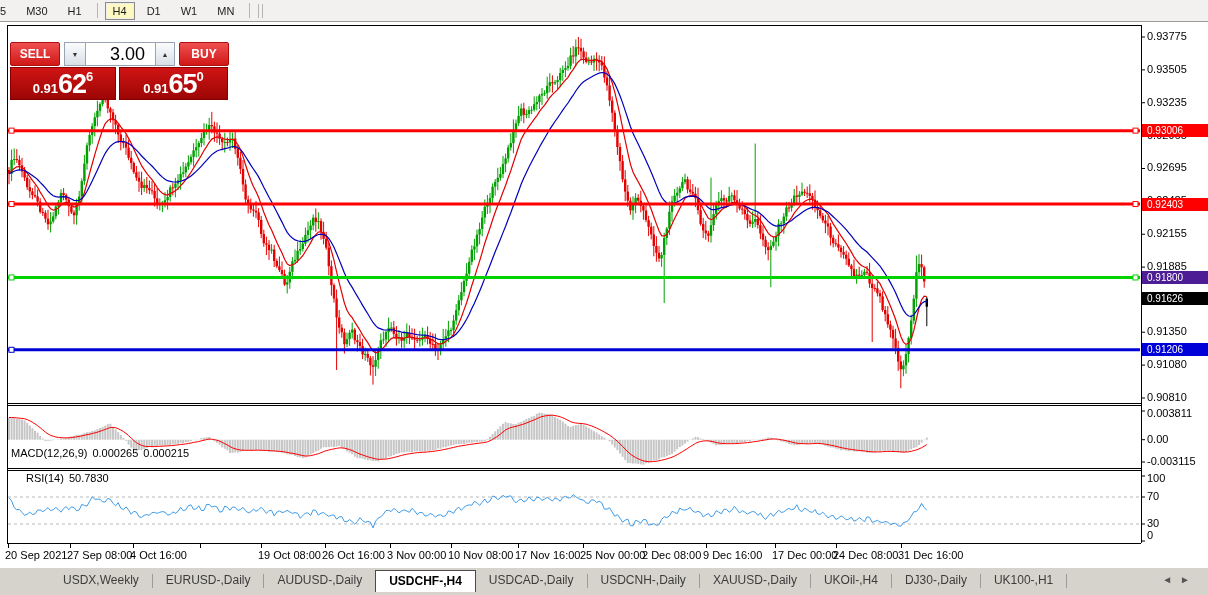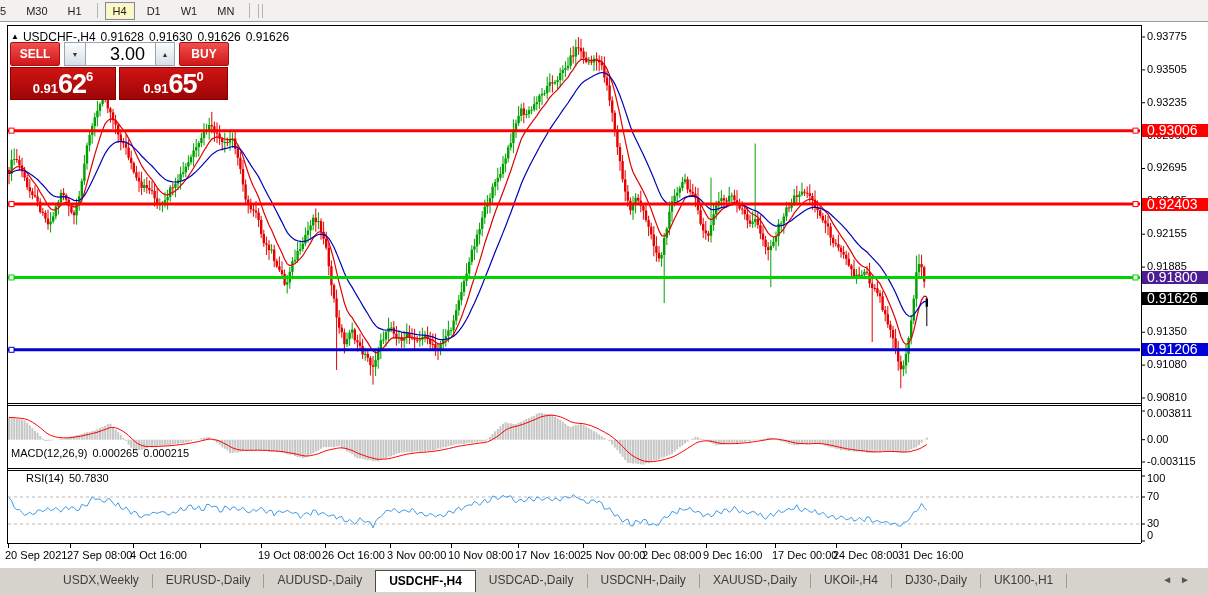--- a/index.html
+++ b/index.html
@@ -40,21 +40,21 @@
   .q-sup{font-size:13px;font-weight:bold;line-height:13px;align-self:flex-start;margin-top:2px;}
   
   .ind-label{position:absolute;font-size:11px;color:#000;white-space:nowrap;}
   .ind-label span{margin-right:5px;}
   #macd-label{left:11px;top:385px;margin-top:40px;}
   #rsi-label{left:26px;top:450px;}
   
   #price-axis{position:absolute;left:1142px;top:0;width:66px;height:545px;font-size:11px;}
   .ptick{position:absolute;left:5px;color:#000;white-space:nowrap;}
   .plab{position:absolute;left:0;width:61px;height:13px;line-height:13px;color:#fff;padding-left:5px;
-        font-size:14px;white-space:nowrap;}
+        font-size:10px;white-space:nowrap;}
   #date-axis{position:absolute;left:0;top:526px;width:1141px;height:19px;font-size:11px;color:#000;}
   .dtick{position:absolute;top:1px;white-space:nowrap;}
   
   #tabbar{position:absolute;left:0;top:567px;width:1208px;height:28px;background:#d6d3cc;
           border-top:1px solid #fff;}
   #tabs{position:absolute;left:0;top:2px;height:22px;display:flex;align-items:stretch;padding-left:50px;}
   .tab{font-size:12px;color:#3c3c3c;padding:3px 13px 0 13px;white-space:nowrap;cursor:default;}
   .tab.active{background:#fff;border:1px solid #4a4a4a;border-bottom:none;font-weight:bold;color:#000;}
   .tabsep{width:1px;background:#9b9b9b;margin:4px 0;}
   .tab-arrows{position:absolute;right:10px;top:6px;color:#555;font-size:10px;letter-spacing:8px;}
@@ -1568,23 +1568,20 @@
           <line x1="518.5" y1="521" x2="518.5" y2="526"></line>
           <line x1="583.5" y1="521" x2="583.5" y2="526"></line>
           <line x1="645.5" y1="521" x2="645.5" y2="526"></line>
           <line x1="706.5" y1="521" x2="706.5" y2="526"></line>
           <line x1="775.5" y1="521" x2="775.5" y2="526"></line>
           <line x1="836.5" y1="521" x2="836.5" y2="526"></line>
           <line x1="901.5" y1="521" x2="901.5" y2="526"></line>
         </g>
       </svg>
 
-    <div id="ohlc-title">
-      <span class="arr">▲</span><span>USDCHF-,H4</span><span>0.91628</span><span>0.91630</span><span>0.91626</span><span>0.91626</span>
-    </div>
 
     <div id="trade-panel">
       <div class="tp-row1">
         <div class="tp-btn">SELL</div>
         <div class="tp-spin" style="margin-left:4px;">▼</div>
         <input id="tp-volume" value="3.00" style="">
         <div class="tp-spin" style="width:18px;">▲</div>
         <div class="tp-btn" style="margin-left:4px;">BUY</div>
       </div>
       <div class="tp-row2">

